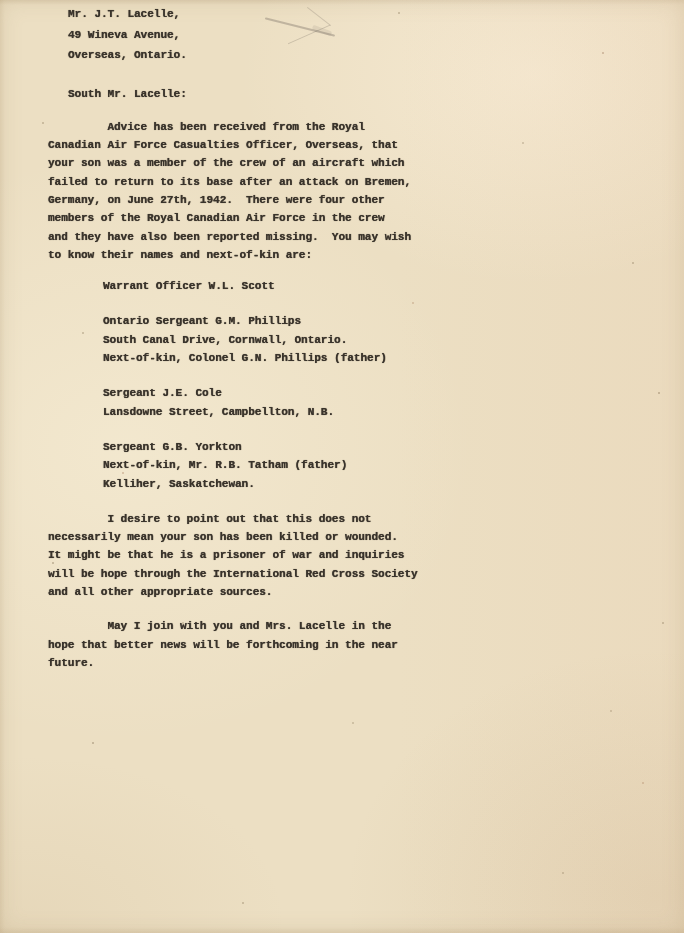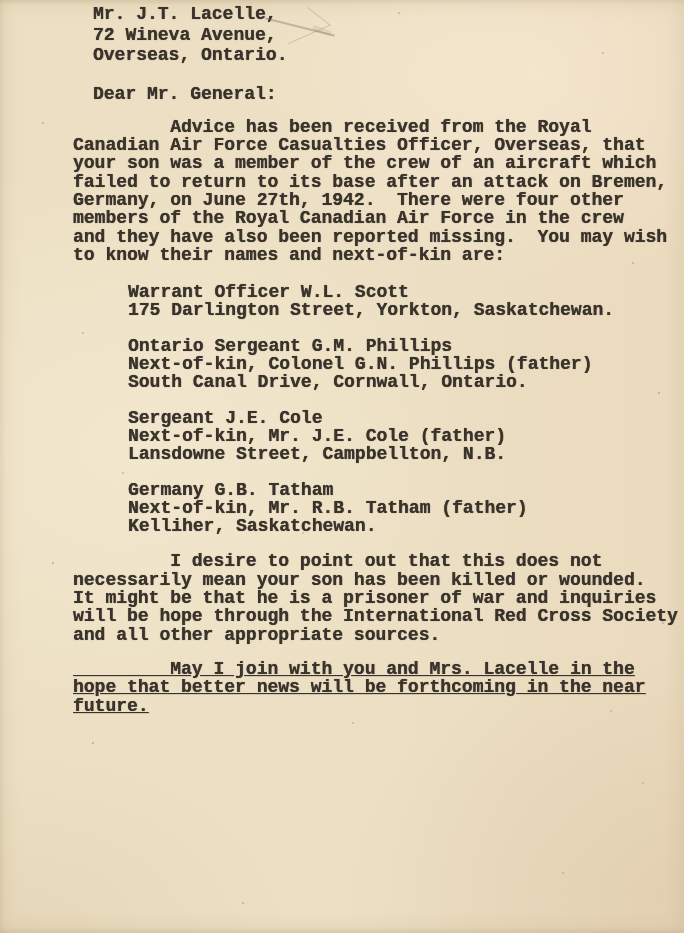--- a/index.html
+++ b/index.html
@@ -6,56 +6,56 @@
     margin: 0;
     padding: 0;
     background: #555;
   }
   .page {
     position: relative;
     width: 684px;
     height: 933px;
     overflow: hidden;
     box-sizing: border-box;
-    padding: 4px 0 0 73px;
+    padding: 4px 0 0 48px;
     background-color: #ecdfc3;
     background-image:
       linear-gradient(90deg, rgba(235,200,170,0) 58%, rgba(226,190,158,0.14) 100%),
       radial-gradient(ellipse 420px 300px at 78% 8%, rgba(252,240,220,0.55), rgba(252,240,220,0) 70%),
       radial-gradient(ellipse 500px 420px at 18% 48%, rgba(250,242,220,0.45), rgba(250,242,220,0) 70%),
       radial-gradient(ellipse 480px 380px at 96% 96%, rgba(170,135,92,0.14), rgba(170,135,92,0) 65%),
       radial-gradient(ellipse 400px 260px at 4% 99%, rgba(180,150,105,0.10), rgba(180,150,105,0) 65%),
       linear-gradient(180deg, rgba(150,125,85,0.16) 0px, rgba(150,125,85,0) 5px),
       linear-gradient(0deg, rgba(150,125,85,0.12) 0px, rgba(150,125,85,0) 6px),
       linear-gradient(90deg, rgba(150,125,85,0.10) 0px, rgba(150,125,85,0) 5px);
     box-shadow: inset 0 0 22px rgba(145,115,72,0.18);
     font-family: "Liberation Mono", "DejaVu Sans Mono", monospace;
-    font-size: 18px;
+    font-size: 11px;
     font-weight: bold;
     line-height: 18.3px;
     color: #39332b;
     text-shadow: 0 0 0.8px rgba(57,51,43,0.85), 0.4px 0.4px 0.6px rgba(80,70,55,0.45);
     letter-spacing: 0;
   }
   .pre { white-space: pre; }
   .address-block {
     margin-left: 20px;
     line-height: 20.5px;
     margin-bottom: 19px;
   }
   .salutation {
     margin-left: 20px;
     margin-bottom: 15px;
   }
   .para { margin: 0 0 15px 0; }
-  .para.tight-after { margin-bottom: 19px; }
+  .para.tight-after { margin-bottom: 13px; }
   .para.wide-after { margin-bottom: 16px; }
   .crew-list { margin-left: 55px; }
   .crew-member { margin-bottom: 17px; }
-  .last { margin-bottom: 16px; text-decoration: underline; }
+  .last { margin-bottom: 16px; }
 
   
   .smudge {
     position: absolute;
     left: 252px;
     top: 8px;
     width: 110px;
     height: 52px;
     filter: blur(0.7px);
     pointer-events: none;
@@ -110,53 +110,51 @@
   <div class="smudge">
     <span class="s1"></span>
       <span class="s2"></span>
       <span class="s3"></span>
       <span class="s4"></span>
   </div>
   <div class="specks"></div>
 
   <div class="address-block">
     <div class="pre">Mr. J.T. Lacelle,</div>
-    <div class="pre">72 Wineva Avenue,</div>
+    <div class="pre">49 Wineva Avenue,</div>
     <div class="pre">Overseas, Ontario.</div>
   </div>
 
-  <div class="salutation pre">Dear Mr. General:</div>
+  <div class="salutation pre">South Mr. Lacelle:</div>
 
 
   <div class="para tight-after pre">         Advice has been received from the Royal
 Canadian Air Force Casualties Officer, Overseas, that
 your son was a member of the crew of an aircraft which
 failed to return to its base after an attack on Bremen,
 Germany, on June 27th, 1942.  There were four other
 members of the Royal Canadian Air Force in the crew
 and they have also been reported missing.  You may wish
 to know their names and next-of-kin are:</div>
 
   <div class="crew-list">
     <div class="crew-member">
       <div class="pre">Warrant Officer W.L. Scott</div>
-      <div class="pre">175 Darlington Street, Yorkton, Saskatchewan.</div>
     </div>
     <div class="crew-member">
       <div class="pre">Ontario Sergeant G.M. Phillips</div>
+      <div class="pre">South Canal Drive, Cornwall, Ontario.</div>
       <div class="pre">Next-of-kin, Colonel G.N. Phillips (father)</div>
-      <div class="pre">South Canal Drive, Cornwall, Ontario.</div>
     </div>
     <div class="crew-member">
       <div class="pre">Sergeant J.E. Cole</div>
-      <div class="pre">Next-of-kin, Mr. J.E. Cole (father)</div>
       <div class="pre">Lansdowne Street, Campbellton, N.B.</div>
     </div>
     <div class="crew-member">
-      <div class="pre">Germany G.B. Tatham</div>
+      <div class="pre">Sergeant G.B. Yorkton</div>
       <div class="pre">Next-of-kin, Mr. R.B. Tatham (father)</div>
       <div class="pre">Kelliher, Saskatchewan.</div>
     </div>
   </div>
 
   <div class="para wide-after pre">         I desire to point out that this does not
 necessarily mean your son has been killed or wounded.
 It might be that he is a prisoner of war and inquiries
 will be hope through the International Red Cross Society
 and all other appropriate sources.</div>

